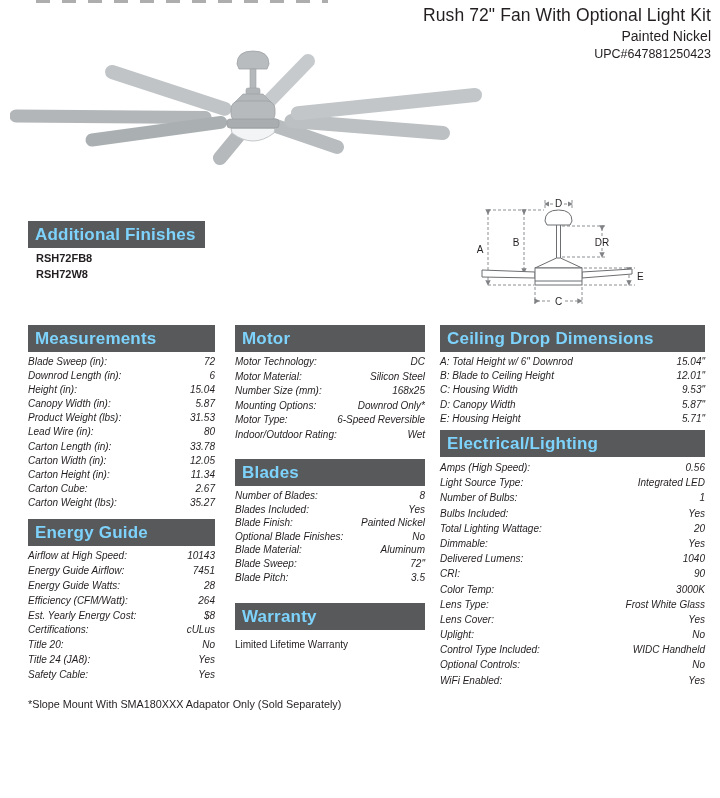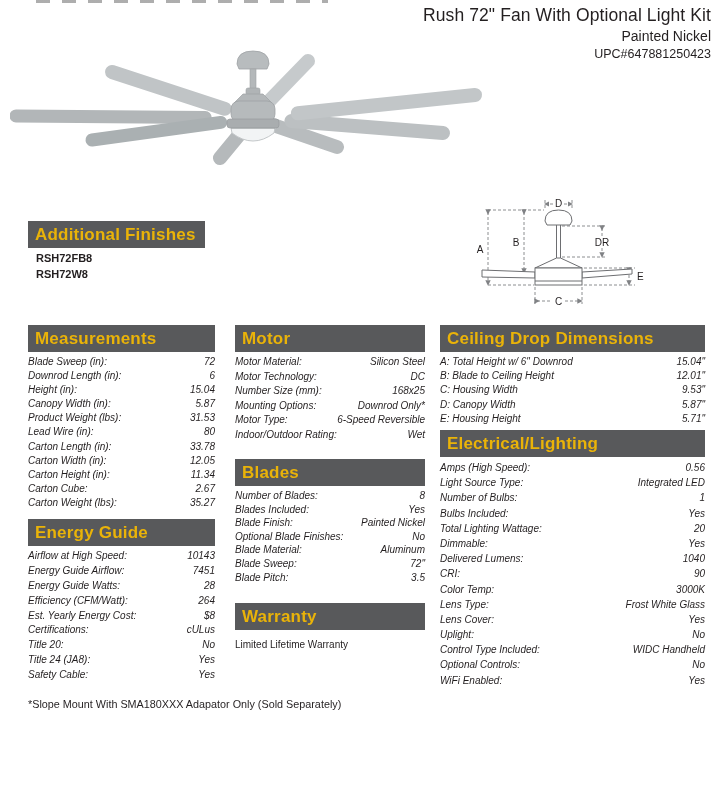--- a/index.html
+++ b/index.html
@@ -15,21 +15,21 @@
     background:repeating-linear-gradient(90deg,#6b6b6b 0 14px,transparent 14px 26px);
   }
   
   .title-block{top:4px;right:9px;text-align:right;}
   .title-block h1{margin:0;font-size:17.5px;font-weight:400;line-height:23px;letter-spacing:.1px;}
   .title-finish{font-size:14px;line-height:19px;}
   .title-upc{font-size:12.5px;line-height:17px;}
   
   .spec{position:absolute;}
   .sec-h{
-    margin:0;background:#58595B;color:#eab308;
+    margin:0;background:#58595B;color:#7dd3fc;
     font-size:17px;font-weight:700;height:27px;line-height:27px;
     padding-left:7px;letter-spacing:.2px;white-space:nowrap;overflow:hidden;
   }
   .rows{padding-top:3px;}
   .spec-row{
     display:flex;justify-content:space-between;align-items:baseline;
     font-size:10px;line-height:var(--rh,14.2px);height:var(--rh,14.2px);
     white-space:nowrap;
     font-style:italic;
   }
@@ -236,26 +236,26 @@
         <span class="spec-label">Safety Cable:</span>
         <span class="spec-value">Yes</span>
       </div>
     </div>
 </section>
 
 <section class="spec" style="left:235px;top:325px;width:190px">
   <h2 class="sec-h">Motor</h2>
   <div class="rows" style="--rh:14.5px">
       <div class="spec-row">
+        <span class="spec-label">Motor Technology:</span>
+        <span class="spec-value">DC</span>
+      </div>
+      <div class="spec-row">
         <span class="spec-label">Motor Material:</span>
         <span class="spec-value">Silicon Steel</span>
-      </div>
-      <div class="spec-row">
-        <span class="spec-label">Motor Technology:</span>
-        <span class="spec-value">DC</span>
       </div>
       <div class="spec-row">
         <span class="spec-label">Number Size (mm):</span>
         <span class="spec-value">168x25</span>
       </div>
       <div class="spec-row">
         <span class="spec-label">Mounting Options:</span>
         <span class="spec-value">Downrod Only*</span>
       </div>
       <div class="spec-row">

